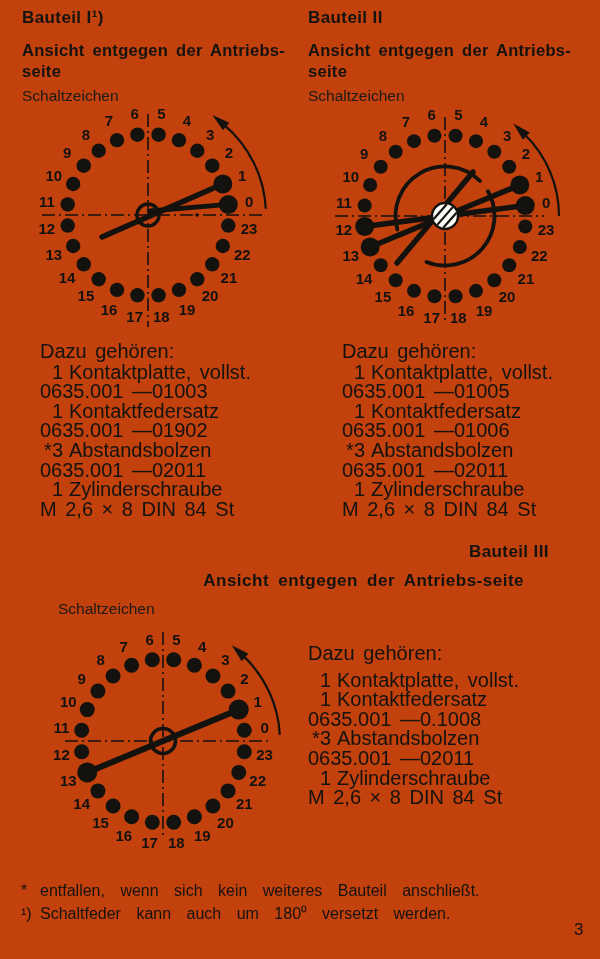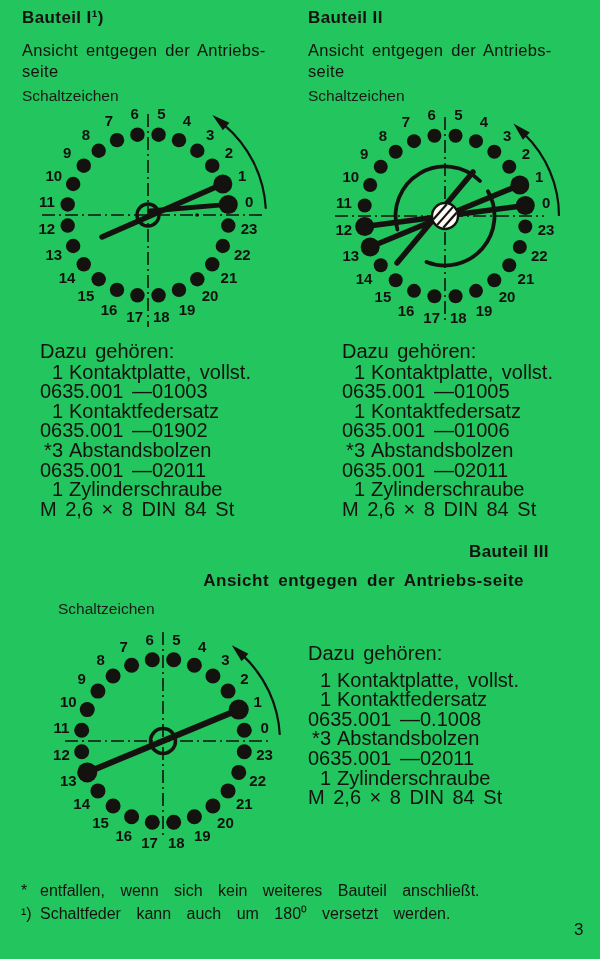--- a/index.html
+++ b/index.html
@@ -1,24 +1,24 @@
 <!DOCTYPE html>
 <html><head>
 <meta charset="utf-8">
 <style>
   html,body { margin:0; padding:0; background:#888; }
   .page {
     position:relative; width:600px; height:959px;
-    background:#22c55e; color:#151310;
+    background:#c2410c; color:#151310;
     font-family:"Liberation Sans", sans-serif;
     overflow:hidden;
   }
   .abs { position:absolute; }
   .b-title { font-size:17px; font-weight:bold; letter-spacing:.4px; margin:0 0 12px 0; white-space:nowrap; }
-  .b-sub   { font-size:16.5px; font-weight:normal; letter-spacing:.3px; word-spacing:3px; line-height:21px; margin:0 0 5px 0; }
+  .b-sub   { font-size:16.5px; font-weight:bold; letter-spacing:.3px; word-spacing:3px; line-height:21px; margin:0 0 5px 0; }
   .sym     { font-size:15.5px; color:#1c1a18; white-space:nowrap; }
   .sec3 { width:524px; text-align:right; }
   .sec3 .b-title { margin:0 0 9px 0; transform:translateX(25px); }
   .sec3 .b-sub3 { font-size:17px; font-weight:bold; letter-spacing:.5px; word-spacing:4px; margin:0; }
   .parts { font-size:20px; line-height:19.6px; word-spacing:3px; white-space:nowrap; }
   .p-head { margin-bottom:1px; }
   #parts-2 .p-head { margin-bottom:7px; }
   .p-item { display:flex; }
   .p-qty  { display:inline-block; width:23px; text-align:right; flex:none; }
   .p-name { margin-left:6px;text-align:right; }

